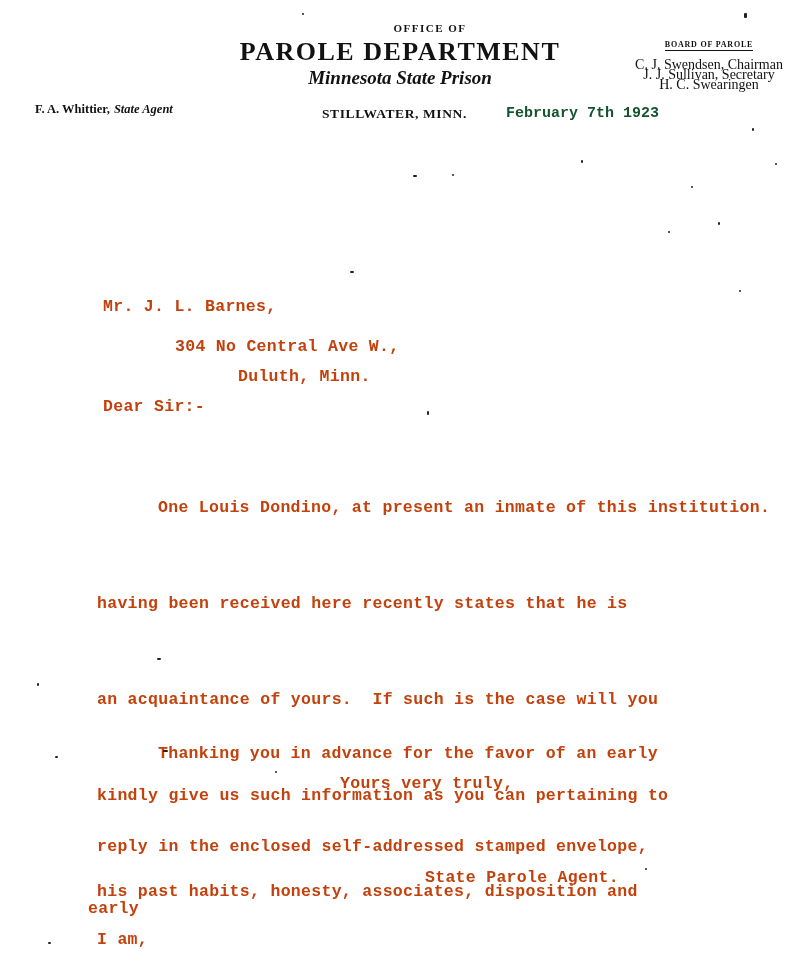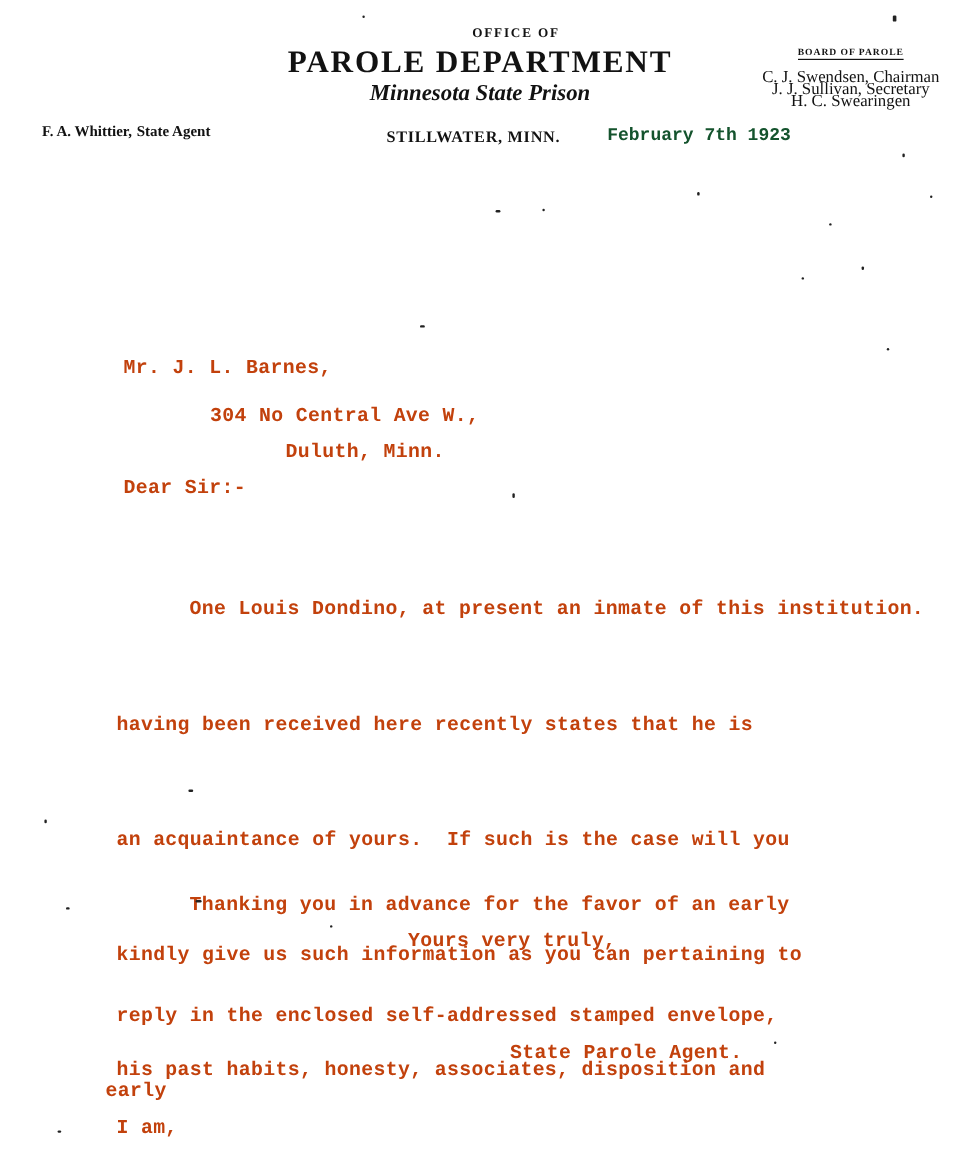--- a/index.html
+++ b/index.html
@@ -45,21 +45,21 @@
   .date-line {
     position: absolute; left: 506px; top: 105px;
     font-family: "Liberation Mono", monospace;
     font-weight: 700; font-size: 15px; color: #14532d;
     white-space: pre;
   }
   .whittier {
     position: absolute; left: 35px; top: 102px;
     font-size: 12.5px; font-weight: 700;
   }
-  .whittier .title { margin-left: 4px; }
+  .whittier .title { font-style: italic; margin-left: 4px; }
 
   .board {
     position: absolute; left: 627px; top: 33px; width: 164px;
     text-align: center;
   }
   .board-title {
     display: inline-block;
     font-size: 8px; font-weight: 700; letter-spacing: 0.8px;
     border-bottom: 1px solid #121212; padding-bottom: 1px;
   }

